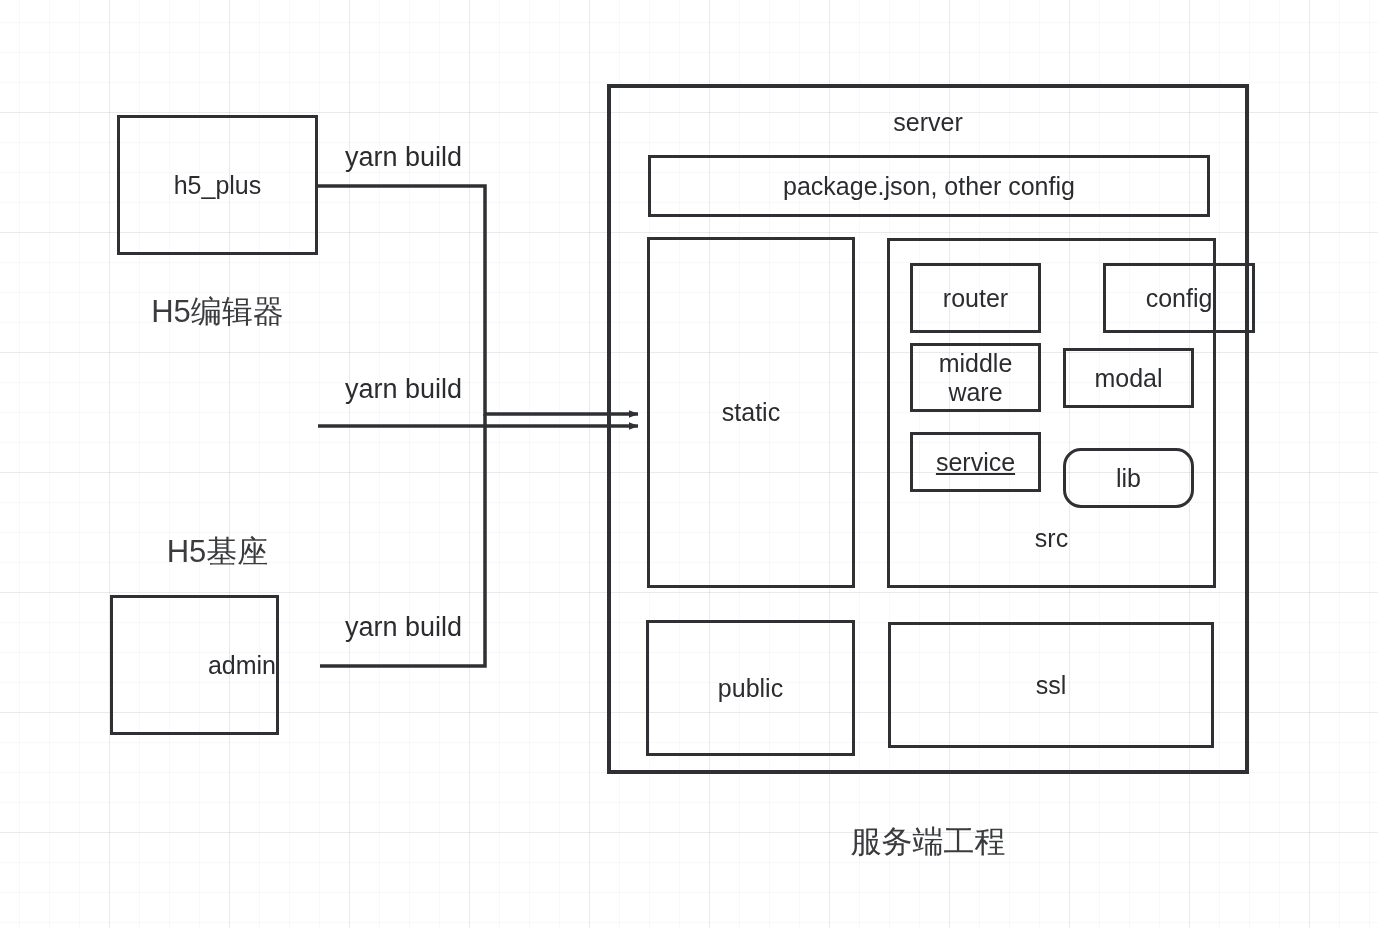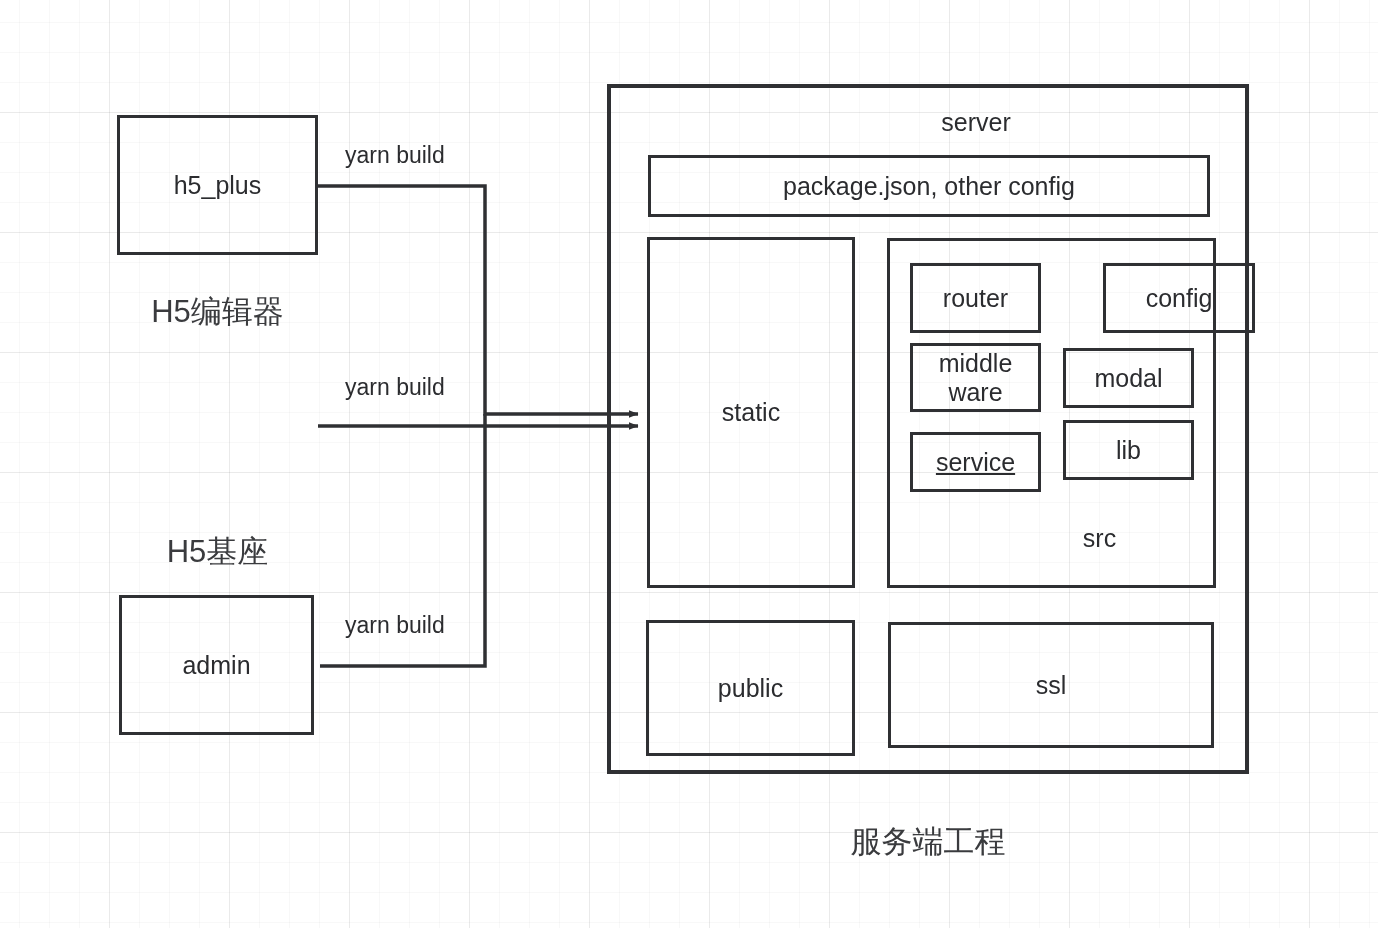--- a/index.html
+++ b/index.html
@@ -59,34 +59,33 @@
     color: #3a3b3e;
     font-size: 31px;
     line-height: 1.28;
     text-align: center;
     white-space: pre-line;
   }
 
   .edge-label {
     position: absolute;
     color: #2b2c2f;
-    font-size: 23px;
+    font-size: 27px;
     line-height: 1.15;
     white-space: nowrap;
   }
 
   .group-caption {
     position: absolute;
     color: #2b2c2f;
     font-size: 25px;
     line-height: 1.15;
     text-align: center;
     width: 100%;
     left: 0;
-    margin-left: 48px;
   }
 
   #wires {
     position: absolute;
     left: 0;
     top: 0;
     width: 1378px;
     height: 928px;
     pointer-events: none;
   }
@@ -112,21 +111,21 @@
 
   <div class="box" style="left:117px; top:115px; width:201px; height:140px;">
     <span>h5_plus</span>
   </div>
   <div class="plain-label" style="left:117px; top:292px; width:201px;">H5编辑器</div>
   <div class="edge-label" style="left:345px; top:142px;">yarn build</div>
 
   <div class="plain-label" style="left:117px; top:532px; width:201px;">H5基座</div>
   <div class="edge-label" style="left:345px; top:374px;">yarn build</div>
 
-  <div class="box" style="left:119px; top:595px; width:195px; height:140px;">
+  <div class="box" style="left:110px; top:595px; width:169px; height:140px;justify-content:flex-end;">
     <span>admin</span>
   </div>
   <div class="edge-label" style="left:345px; top:612px;">yarn build</div>
 
   <div class="box outer" style="left:607px; top:84px; width:642px; height:690px;">
     <span class="group-caption" style="top:20px;">server</span>
   </div>
 
   <div class="box" style="left:648px; top:155px; width:562px; height:62px;">
     <span>package.json, other config</span>
@@ -151,21 +150,21 @@
     <span>middle
 ware</span>
   </div>
   <div class="box" style="left:1063px; top:348px; width:131px; height:60px;">
     <span>modal</span>
   </div>
 
   <div class="box" style="left:910px; top:432px; width:131px; height:60px;text-decoration:underline;">
     <span>service</span>
   </div>
-  <div class="box" style="left:1063px; top:420px; width:131px; height:60px;">
+  <div class="box" style="left:1063px; top:448px; width:131px; height:60px;border-radius:18px;">
     <span>lib</span>
   </div>
 
   <div class="box" style="left:646px; top:620px; width:209px; height:136px;">
     <span>public</span>
   </div>
 
   <div class="box" style="left:888px; top:622px; width:326px; height:126px;">
     <span>ssl</span>
   </div>

